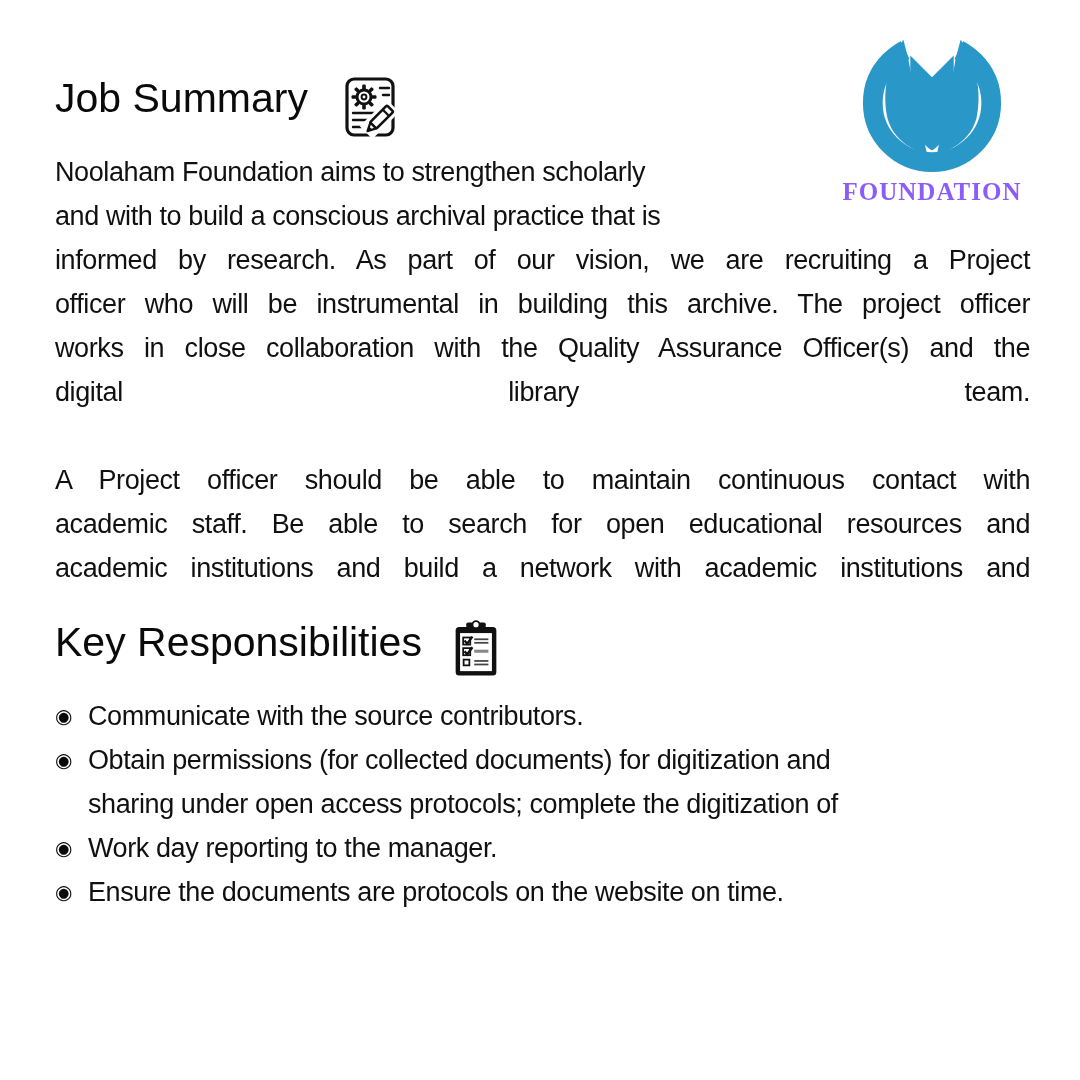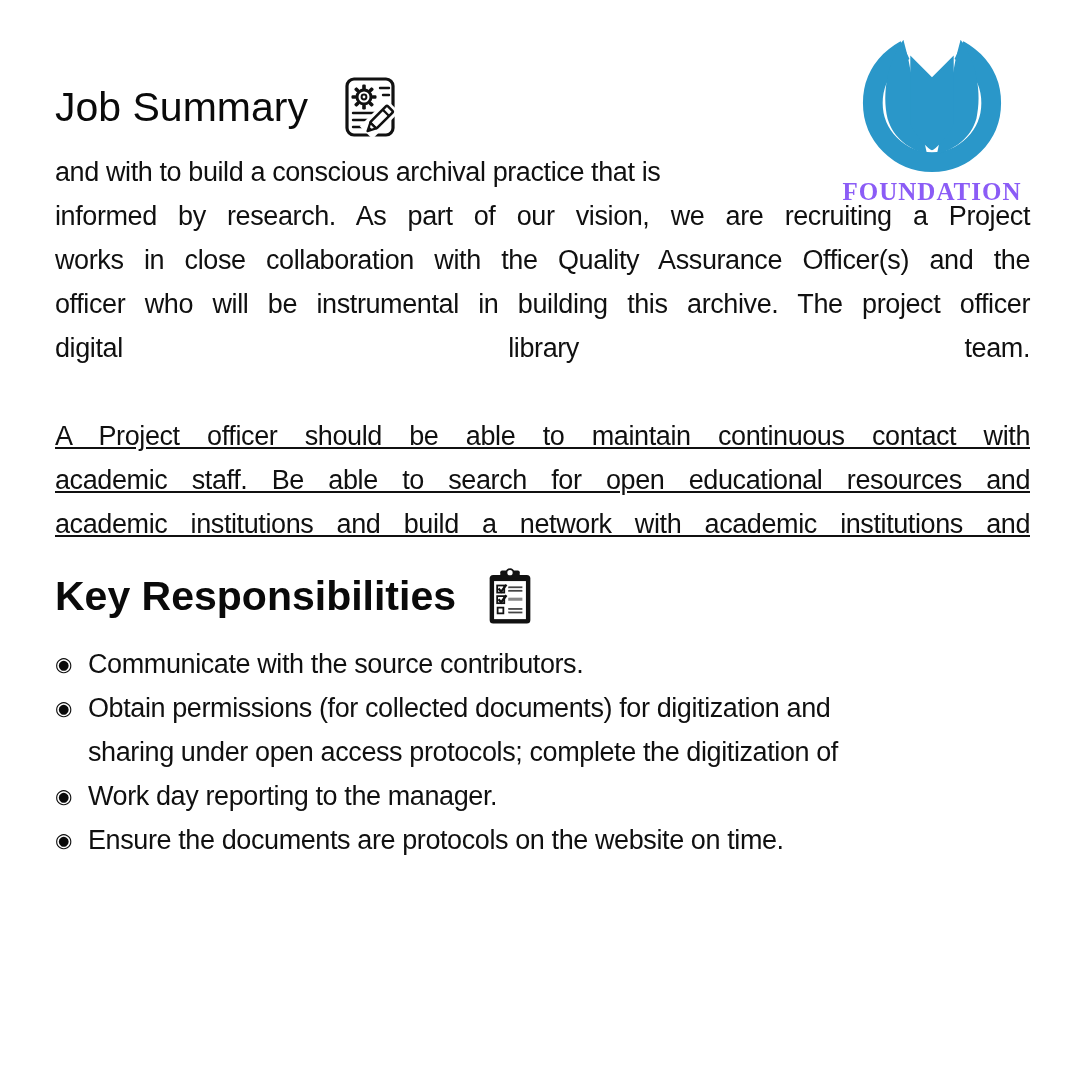--- a/index.html
+++ b/index.html
@@ -9,30 +9,30 @@
   }
   
   .logo{position:absolute;top:26px;right:22px;width:252px;text-align:center;}
   .logo svg{display:block;margin:0 auto;}
   .brand-name{font-family:"Liberation Serif",serif;font-weight:bold;font-size:36px;
               letter-spacing:1px;color:#2187be;margin-top:2px;}
   .brand-sub{font-family:"Liberation Serif",serif;font-weight:bold;font-size:25px;
              letter-spacing:1px;color:#8b5cf6;margin-top:4px;}
   
   .content{padding:76px 50px 0 55px;}
-  .heading{display:flex;align-items:center;gap:31px;font-size:41px;line-height:1.1;color:#0a0a0a;}
+  .heading{display:flex;gap:31px;font-size:41px;line-height:1.1;color:#0a0a0a;}
   .heading .icon{flex:none;display:flex;}
   .body-text{font-size:27px;line-height:44px;letter-spacing:-0.4px;color:#101010;}
   .p1-narrow{margin-top:10px;width:765px;}
   .nline{white-space:nowrap;text-align:left;}
   .wide{width:975px;}
   .jline{text-align:justify;text-align-last:justify;}
   .jline-last{text-align:right;}
-  .para2{margin-top:44px;text-decoration:underline;}
-  .heading2{margin-top:22px;font-weight:bold;}
+  .para2{margin-top:44px;}
+  .heading2{margin-top:30px;}
   
   .bullet-list{margin-top:16px;width:975px;}
   .bullet-item{display:flex;align-items:flex-start;}
   .bullet{flex:none;width:33px;font-family:"DejaVu Sans",sans-serif;font-size:20px;
           line-height:44px;color:#0a0a0a;}
   .bullet-lines{flex:1;}
 </style>
 </head>
 <body>
 
@@ -82,27 +82,28 @@
             <rect x="30" y="36" width="24" height="9" rx="1.5" fill="#fff" stroke="#111" stroke-width="2.6"></rect>
             <polygon points="22,40.5 30,36.5 30,44.5" fill="#fff" stroke="#111" stroke-width="2.2" stroke-linejoin="round"></polygon>
             <polygon points="22,40.5 26.5,38.3 26.5,42.7" fill="#111"></polygon>
             <line x1="48" y1="36" x2="48" y2="45" stroke="#111" stroke-width="2.2"></line>
           </g>
         </svg>
       </span>
     </div>
 
     <div class="body-text p1-narrow">
+      <div class="nline">Noolaham Foundation aims to strengthen scholarly</div>
       <div class="nline">and with to build a conscious archival practice that is</div>
     </div>
 
     <div class="body-text wide">
       <div class="jline">informed by research. As part of our vision, we are recruiting a Project</div>
+      <div class="jline">officer who will be instrumental in building this archive. The project officer</div>
       <div class="jline">works in close collaboration with the Quality Assurance Officer(s) and the</div>
-      <div class="jline">officer who will be instrumental in building this archive. The project officer</div>
       <div class="jline jline-last">digital library team.</div>
     </div>
 
     <div class="body-text wide para2">
       <div class="jline">A Project officer should be able to maintain continuous contact with</div>
       <div class="jline">academic staff. Be able to search for open educational resources and</div>
       <div class="jline">academic institutions and build a network with academic institutions and</div>
     </div>
 
     <div class="heading heading2">

